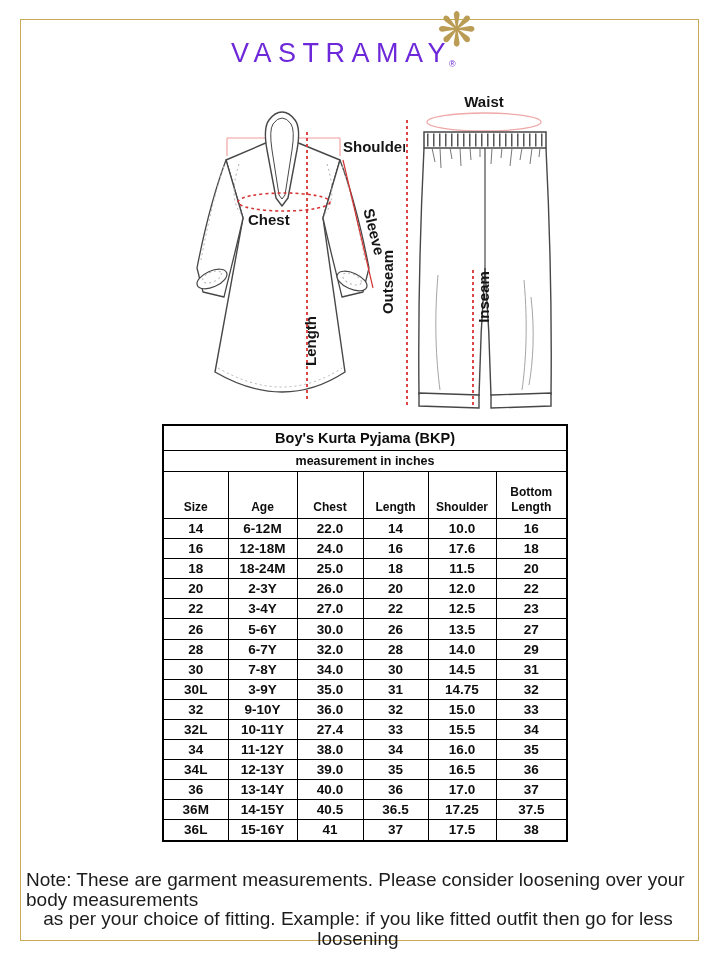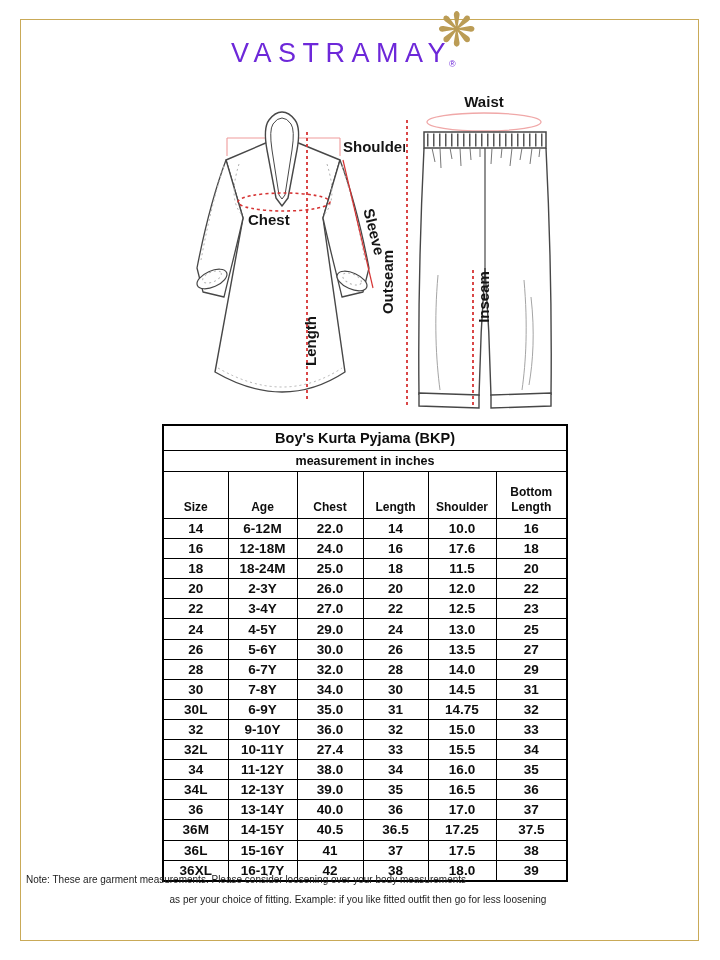--- a/index.html
+++ b/index.html
@@ -20,21 +20,21 @@
   table.size-chart{position:absolute;left:162px;top:424px;width:404px;border-collapse:collapse;
         table-layout:fixed;border:2px solid #000;}
   .size-chart th,.size-chart td{border:1px solid #000;text-align:center;padding:0;
         font-weight:bold;color:#0d0d0d;}
   .size-chart .t-title{font-size:14.5px;height:24px;}
   .size-chart .t-unit{font-size:12.5px;height:20px;}
   .size-chart .t-head th{font-size:12px;height:43px;vertical-align:bottom;
         padding-bottom:3px;line-height:1.25;}
   .size-chart td{font-size:13.5px;height:19.1px;}
   
-  .note{position:absolute;left:26px;top:870px;width:664px;font-size:10px;
+  .note{position:absolute;left:26px;top:870px;width:664px;font-size:19px;
         line-height:19.5px;color:#1c1c1c;}
   .note .l2{text-align:center;}
 </style>
 </head>
 <body>
 
 <div class="page">
 
   <div class="gold-frame"></div>
 
@@ -172,28 +172,20 @@
         </tr>
         <tr>
           <td>22</td>
           <td>3-4Y</td>
           <td>27.0</td>
           <td>22</td>
           <td>12.5</td>
           <td>23</td>
         </tr>
         <tr>
-          <td>24</td>
-          <td>4-5Y</td>
-          <td>29.0</td>
-          <td>24</td>
-          <td>13.0</td>
-          <td>25</td>
-        </tr>
-        <tr>
           <td>26</td>
           <td>5-6Y</td>
           <td>30.0</td>
           <td>26</td>
           <td>13.5</td>
           <td>27</td>
         </tr>
         <tr>
           <td>28</td>
           <td>6-7Y</td>
@@ -205,21 +197,21 @@
         <tr>
           <td>30</td>
           <td>7-8Y</td>
           <td>34.0</td>
           <td>30</td>
           <td>14.5</td>
           <td>31</td>
         </tr>
         <tr>
           <td>30L</td>
-          <td>6-9Y</td>
+          <td>3-9Y</td>
           <td>35.0</td>
           <td>31</td>
           <td>14.75</td>
           <td>32</td>
         </tr>
         <tr>
           <td>32</td>
           <td>9-10Y</td>
           <td>36.0</td>
           <td>32</td>
@@ -267,28 +259,20 @@
           <td>37.5</td>
         </tr>
         <tr>
           <td>36L</td>
           <td>15-16Y</td>
           <td>41</td>
           <td>37</td>
           <td>17.5</td>
           <td>38</td>
         </tr>
-        <tr>
-          <td>36XL</td>
-          <td>16-17Y</td>
-          <td>42</td>
-          <td>38</td>
-          <td>18.0</td>
-          <td>39</td>
-        </tr>
       </tbody>
   </table>
 
   <div class="note">
     <div class="l1">Note: These are garment measurements. Please consider loosening over your body measurements</div>
     <div class="l2">as per your choice of fitting. Example: if you like fitted outfit then go for less loosening</div>
   </div>
 
 </div>
 

